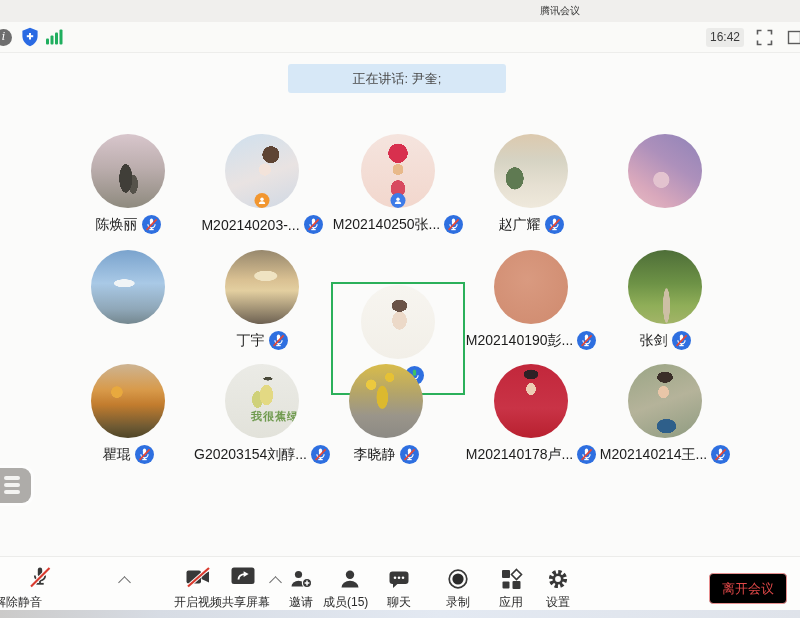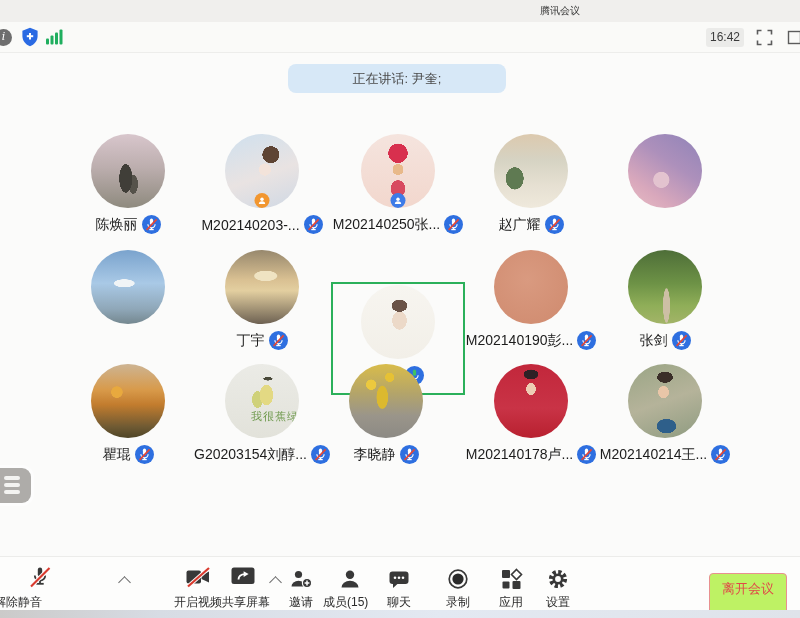--- a/index.html
+++ b/index.html
@@ -16,26 +16,26 @@
   .ctrlbar{position:absolute;left:0;top:22px;width:800px;height:30px;background:#fafaf8;border-bottom:1px solid #ededeb;}
   .info-ic{position:absolute;left:-5px;top:7px;width:17px;height:17px;border-radius:50%;background:#6e6e6e;
     color:#fff;font-size:11px;font-family:"DejaVu Serif",serif;font-style:italic;text-align:center;line-height:16px;}
   .shield-ic{position:absolute;left:21px;top:5px;}
   .signal-ic{position:absolute;left:45px;top:6px;}
   .time-badge{position:absolute;left:706px;top:6px;width:38px;height:19px;background:#ebebe9;border-radius:3px;
     font-size:12px;color:#3c3c3c;text-align:center;line-height:19px;}
   .fs-ic{position:absolute;left:756px;top:7px;}
   .max-ic{position:absolute;left:787px;top:8px;}
   
-  .banner{position:absolute;left:288px;top:64px;width:218px;height:29px;background:#d7e8f7;border-radius:8px;
+  .banner{position:absolute;left:288px;top:64px;width:218px;height:29px;background:#d7e8f7;border-radius:3px;
     font-size:13px;color:#4a4a4a;text-align:center;line-height:29px;}
   
   .cell{position:absolute;width:134px;height:113px;box-sizing:border-box;text-align:right;}
   .cell.active{border:2px solid #2bb05a;margin-top:35px;}
-  .avatar{width:74px;height:74px;border-radius:50%;margin:3px auto 0;position:relative;overflow:hidden;}
+  .avatar{width:74px;height:74px;border-radius:50%;margin:3px auto 0;position:relative;overflow:hidden;font-weight:bold;}
   .cell.active .avatar{margin-top:1px;}
   .name-row{margin-top:7px;display:flex;align-items:center;justify-content:center;gap:4px;}
   .pname{font-size:14px;color:#1c1c1c;white-space:nowrap;}
   .mic{width:19px;height:19px;flex:0 0 auto;}
   .av-badge{position:absolute;left:50%;transform:translateX(-50%);bottom:0px;width:15px;height:15px;border-radius:50%;
     display:flex;align-items:center;justify-content:center;}
   .av-badge.orange{background:#f2962f;}
   .av-badge.blue{background:#3d7be8;}
   .avatar-text{position:absolute;left:0;right:0;bottom:14px;font-size:11px;color:#6f9a4e;letter-spacing:1px;}
   
@@ -84,21 +84,21 @@
   .panel-handle{position:absolute;left:-13px;top:468px;width:44px;height:35px;background:#aeaca9;border-radius:9px;
     box-shadow:0 0 0 3px rgba(255,255,255,0.55);}
   .panel-handle .bars{position:absolute;left:17px;top:8px;display:flex;flex-direction:column;gap:3px;}
   .panel-handle .bars span{display:block;width:16px;height:4px;background:#f3f3f1;border-radius:2px;}
   
   .toolbar{position:absolute;left:0;top:556px;width:800px;height:54px;background:#fdfdfc;border-top:1px solid #ececea;}
   .tlabel{position:absolute;top:37px;font-size:12px;color:#2b2b2b;white-space:nowrap;}
   .ticon{position:absolute;}
   .chev{position:absolute;width:8px;height:8px;border-top:1.5px solid #6a6a6a;border-right:1.5px solid #6a6a6a;
     transform:rotate(-45deg);}
-  .leave-btn{position:absolute;left:709px;top:16px;width:78px;height:45px;box-sizing:border-box;background:#bef264;
+  .leave-btn{position:absolute;left:709px;top:16px;width:78px;height:31px;box-sizing:border-box;background:#000000;
     border:1px solid #e89090;border-radius:4px;color:#e04848;font-size:13px;text-align:center;line-height:29px;}
   .bottom-strip{position:absolute;left:0;top:610px;width:800px;height:8px;
     background:linear-gradient(90deg,#cbcac9 0%,#d7dce4 20%,#e3e9f2 55%,#dfe3ea 100%);}
   svg{display:block;}
 </style>
 </head>
 <body>
 
 <svg width="0" height="0" style="position:absolute">
   <defs>

